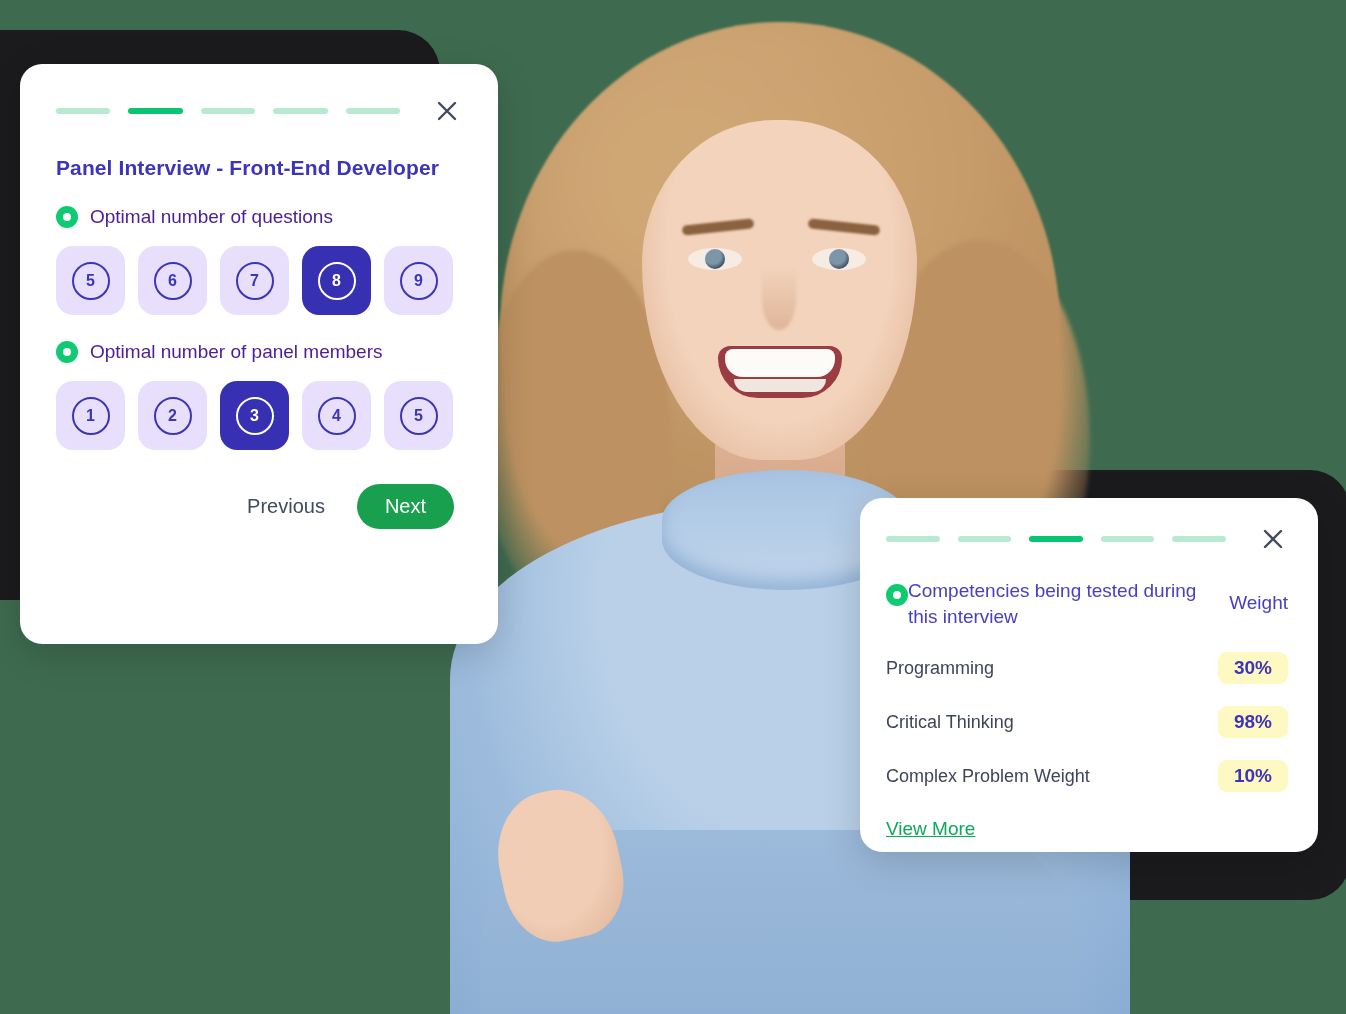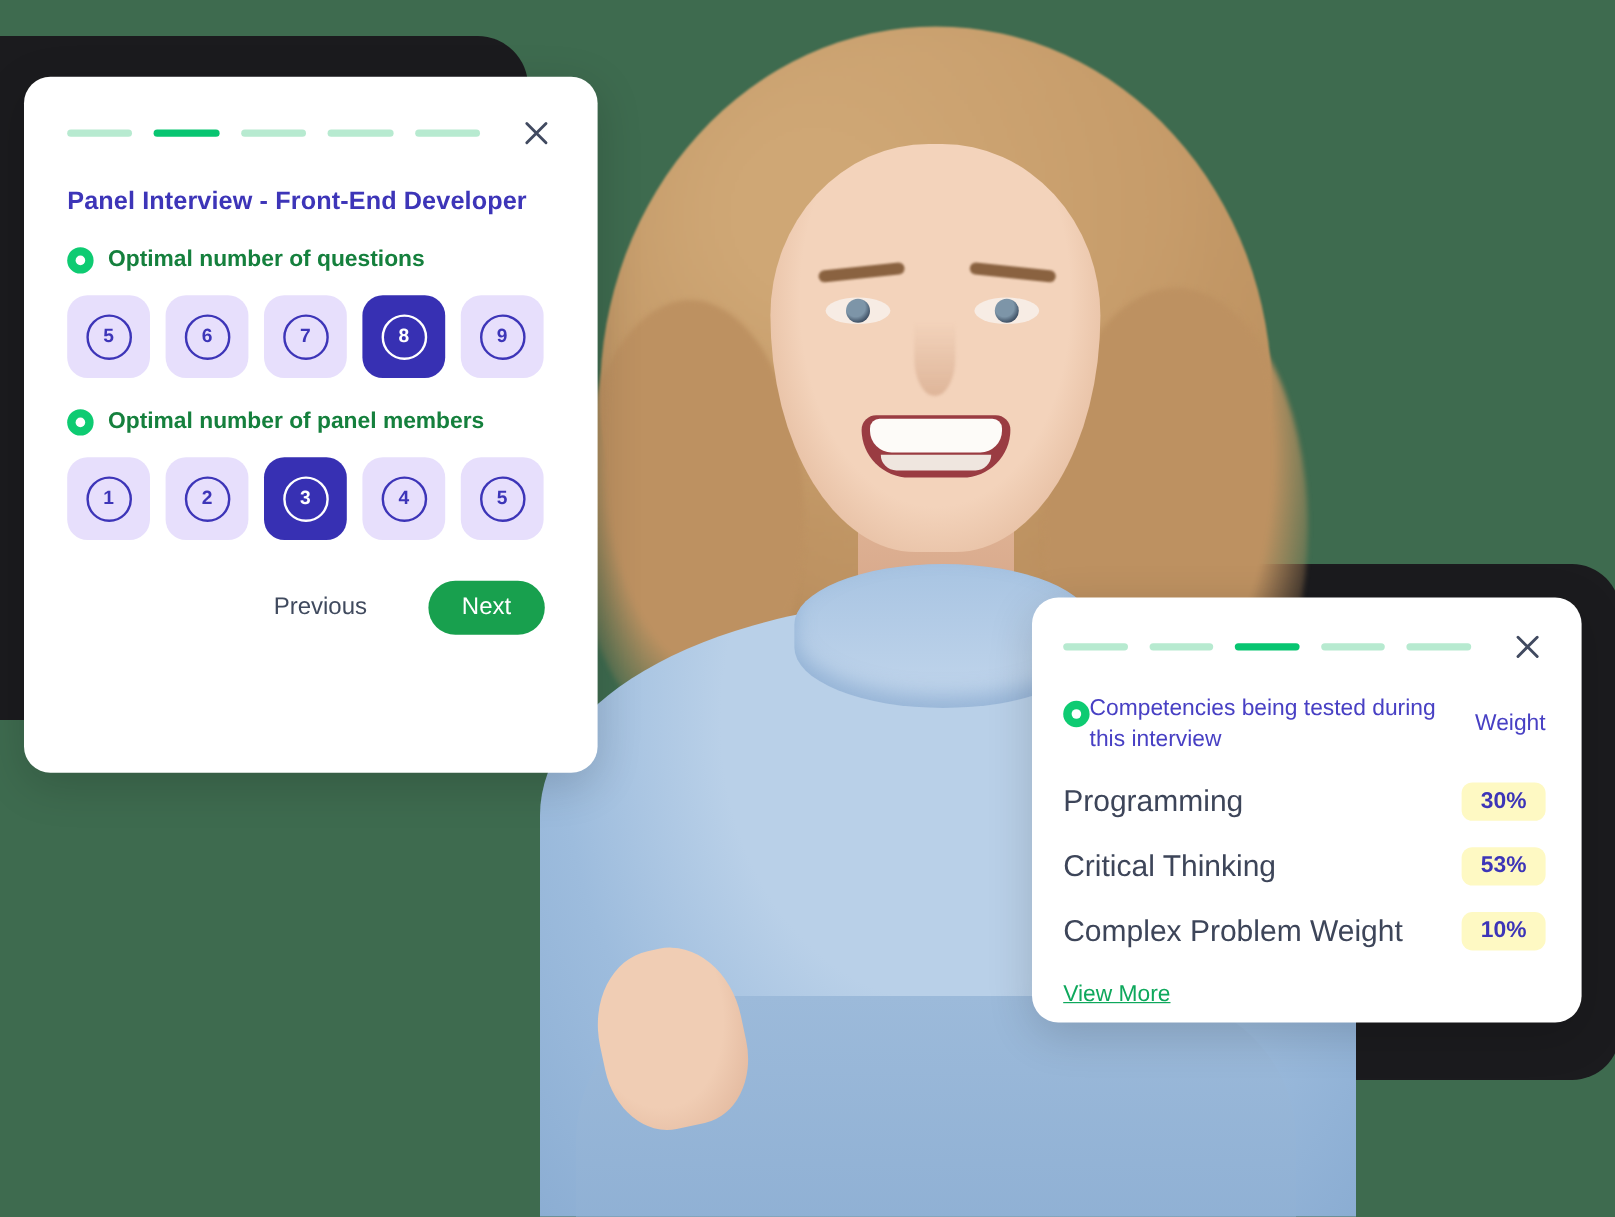--- a/index.html
+++ b/index.html
@@ -122,53 +122,53 @@
   .card-title{
     margin:30px 0 0 0;font-size:21px;font-weight:bold;color:#3d35b8;letter-spacing:.1px;
   }
   .q-row{display:flex;align-items:center;gap:12px;margin-top:26px;}
   .radio-dot{
     width:22px;height:22px;border-radius:50%;
     background:#0ecb72;
     display:flex;align-items:center;justify-content:center;flex:0 0 22px;
   }
   .radio-dot i{width:8px;height:8px;border-radius:50%;background:#fff;display:block;}
-  .q-label{font-size:19px;color:#15803d;font-weight:bold;}
+  .q-label{font-size:19px;color:#4c1d95;}
   .pills{display:flex;gap:13px;margin-top:18px;}
   .pill{
     width:69px;height:69px;border-radius:17px;background:#e7dffc;
     display:flex;align-items:center;justify-content:center;cursor:pointer;
   }
   .pill .ring{
     width:34px;height:34px;border-radius:50%;
     border:2.5px solid #3d35b8;color:#3d35b8;
     display:flex;align-items:center;justify-content:center;
     font-size:16px;font-weight:600;line-height:1;
   }
   .pill.selected{background:#3730b3;}
   .pill.selected .ring{border-color:#fff;color:#fff;}
   .actions{
-    display:flex;justify-content:flex-end;gap:51px;
+    display:flex;justify-content:flex-end;gap:32px;
     margin-top:34px;padding-right:8px;
   }
   .btn-prev{font-size:20px;color:#404a5e;background:none;border:none;cursor:pointer;
             font-family:inherit;padding:0;}
   .btn-next{
     background:#18a04e;color:#fff;font-size:20px;border:none;border-radius:24px;
     padding:11px 28px;cursor:pointer;font-family:inherit;
   }
 
   
   #card-right .inner{padding:26px 30px 0 26px;}
   .comp-head{display:flex;align-items:flex-start;gap:0;margin-top:24px;}
   .comp-head .radio-dot{margin-top:6px;}
   .comp-title{font-size:19px;color:#4840c4;line-height:1.38;flex:1;}
   .weight-head{font-size:19px;color:#4840c4;white-space:nowrap;padding-left:10px;padding-top:14px;}
   .comp-row{display:flex;align-items:center;justify-content:space-between;margin-top:22px;}
-  .comp-name{font-size:25px;color:#3d4559;}
+  .comp-name{font-size:18px;color:#3d4559;}
   .badge{
     background:#fef9c3;color:#3d35b8;font-size:19px;font-weight:bold;
     border-radius:9px;padding:5px 13px;min-width:44px;text-align:center;
   }
   .view-more{
     display:inline-block;margin-top:26px;font-size:19px;color:#0ea85c;
     text-decoration:underline;cursor:pointer;
   }
 </style>
 </head>
@@ -302,21 +302,21 @@
         <span class="comp-title">Competencies being tested during this interview</span>
         <span class="weight-head">Weight</span>
       </div>
 
       <div class="comp-row">
         <span class="comp-name">Programming</span>
         <span class="badge">30%</span>
       </div>
       <div class="comp-row">
         <span class="comp-name">Critical Thinking</span>
-        <span class="badge">53%</span>
+        <span class="badge">98%</span>
       </div>
       <div class="comp-row">
         <span class="comp-name">Complex Problem Weight</span>
         <span class="badge">10%</span>
       </div>
 
       <a class="view-more">View More</a>
 
     </div>
   </div>

